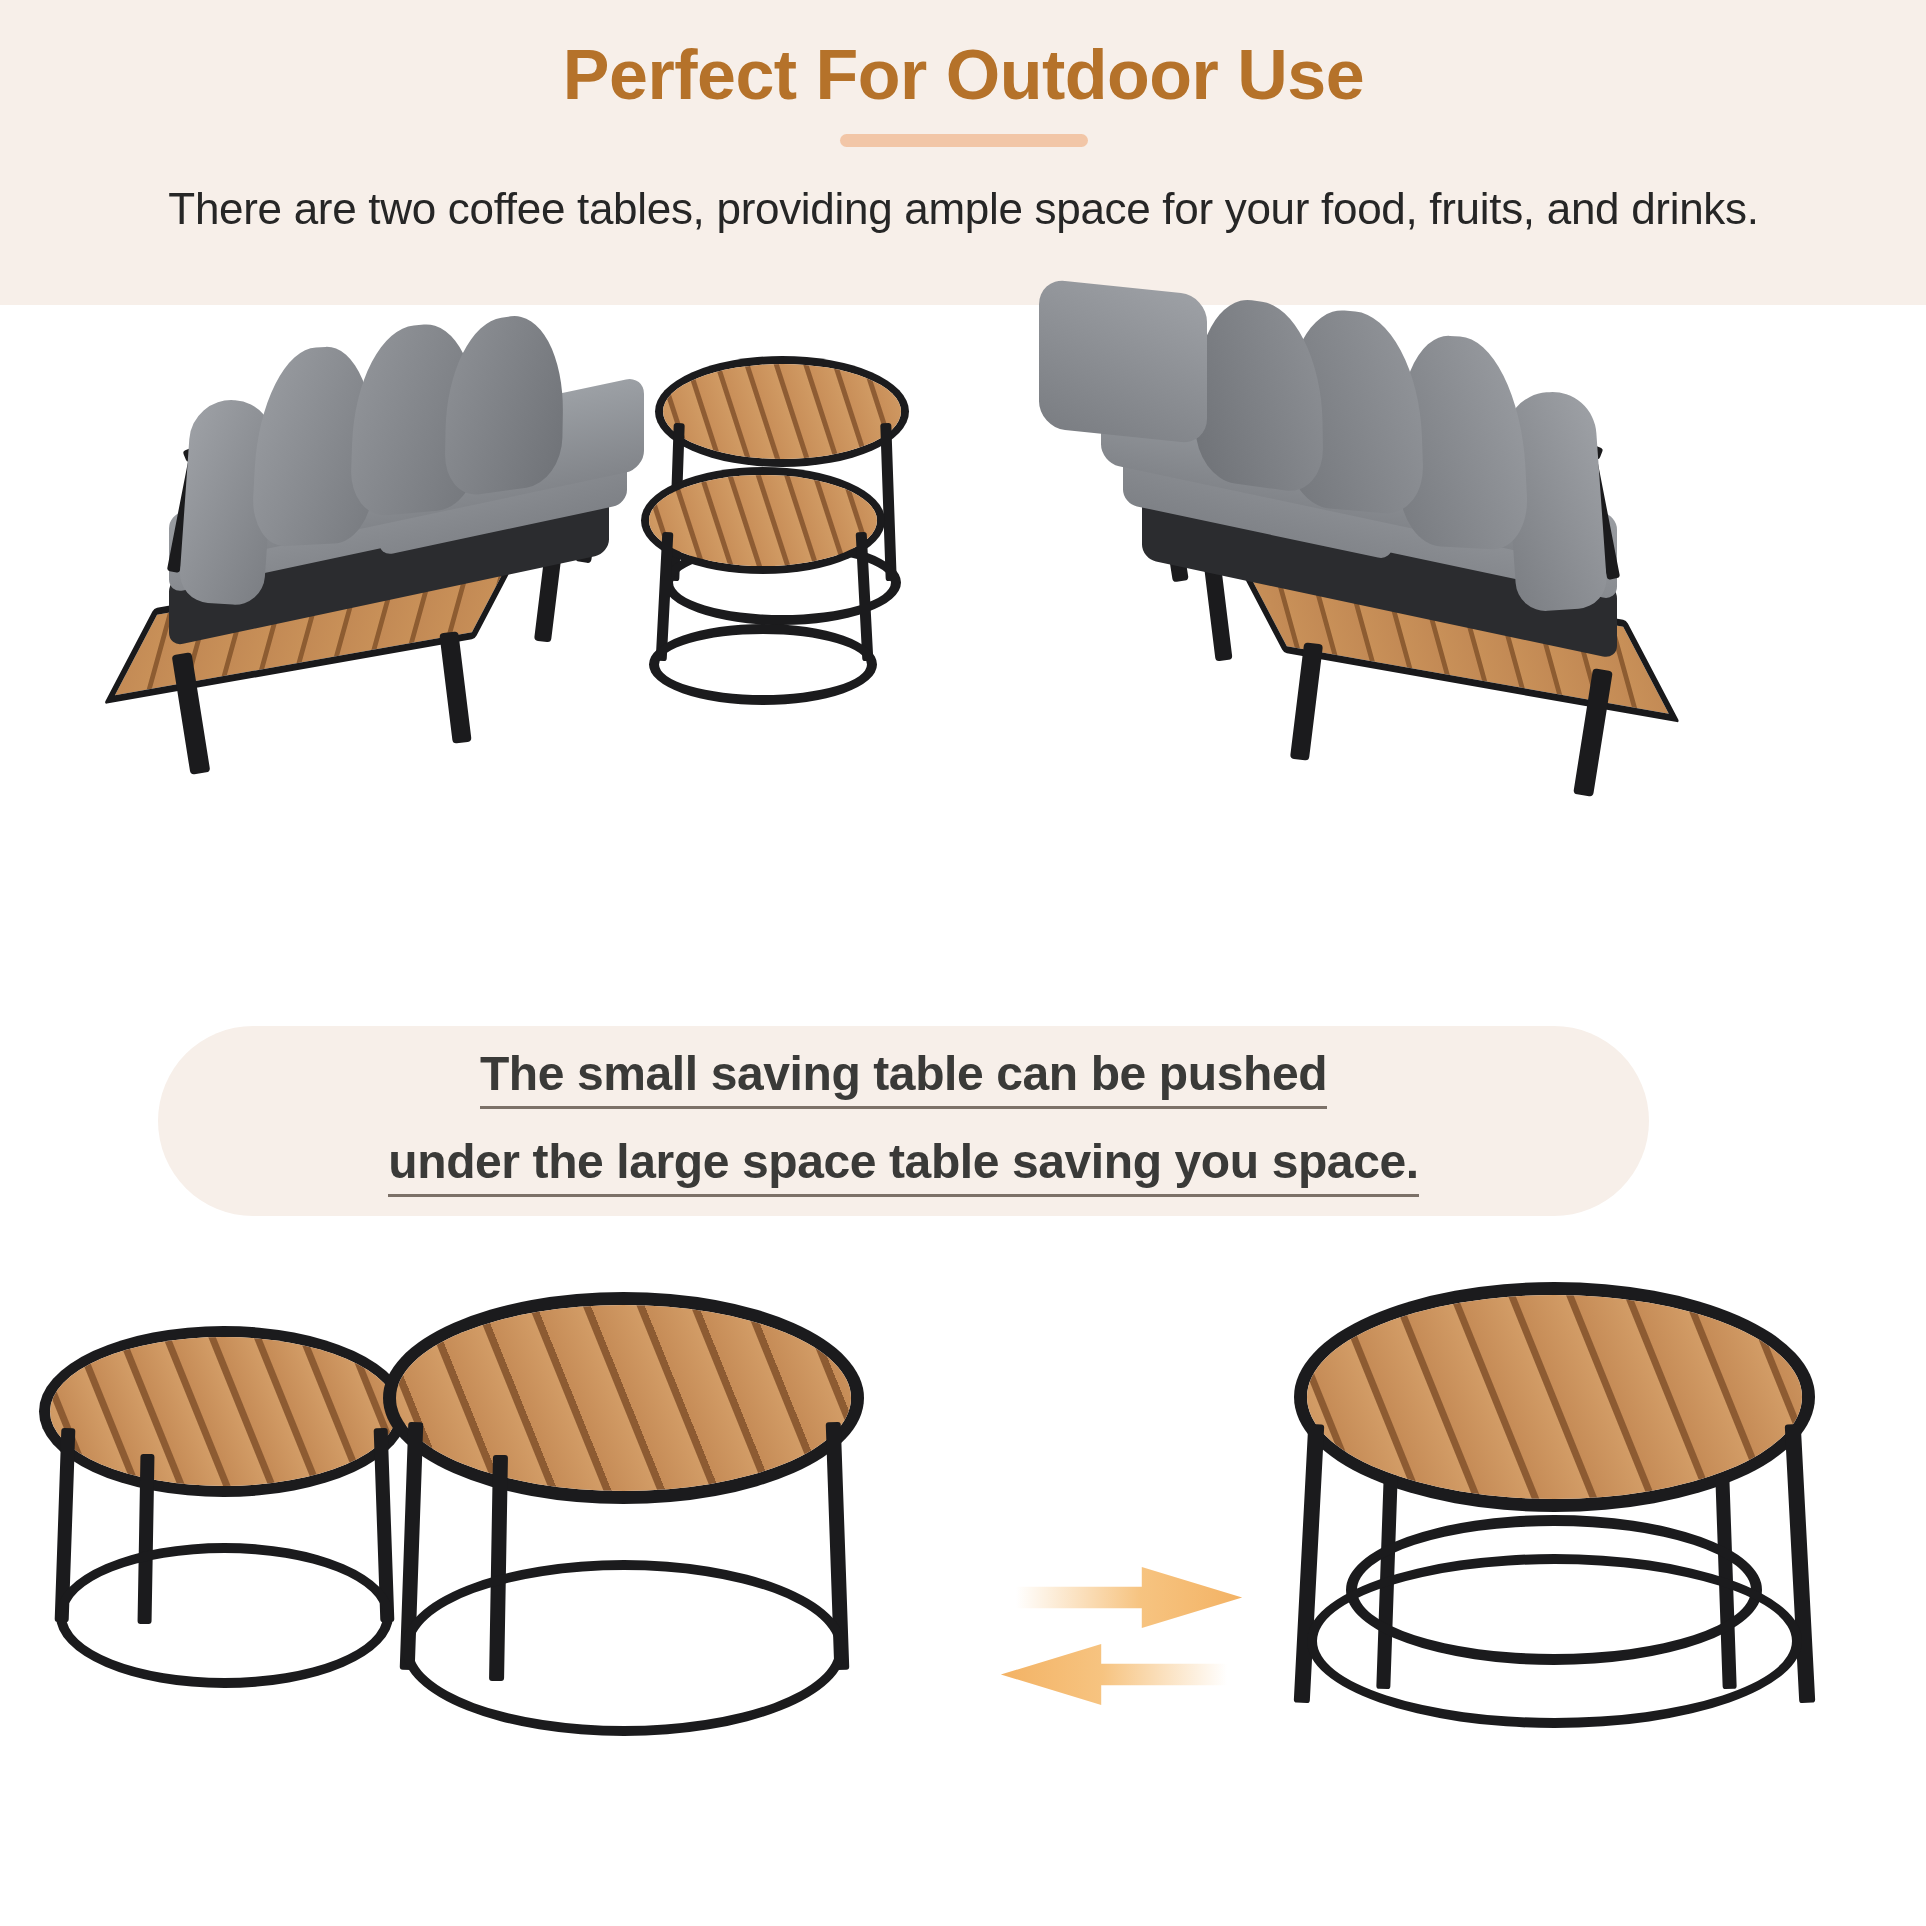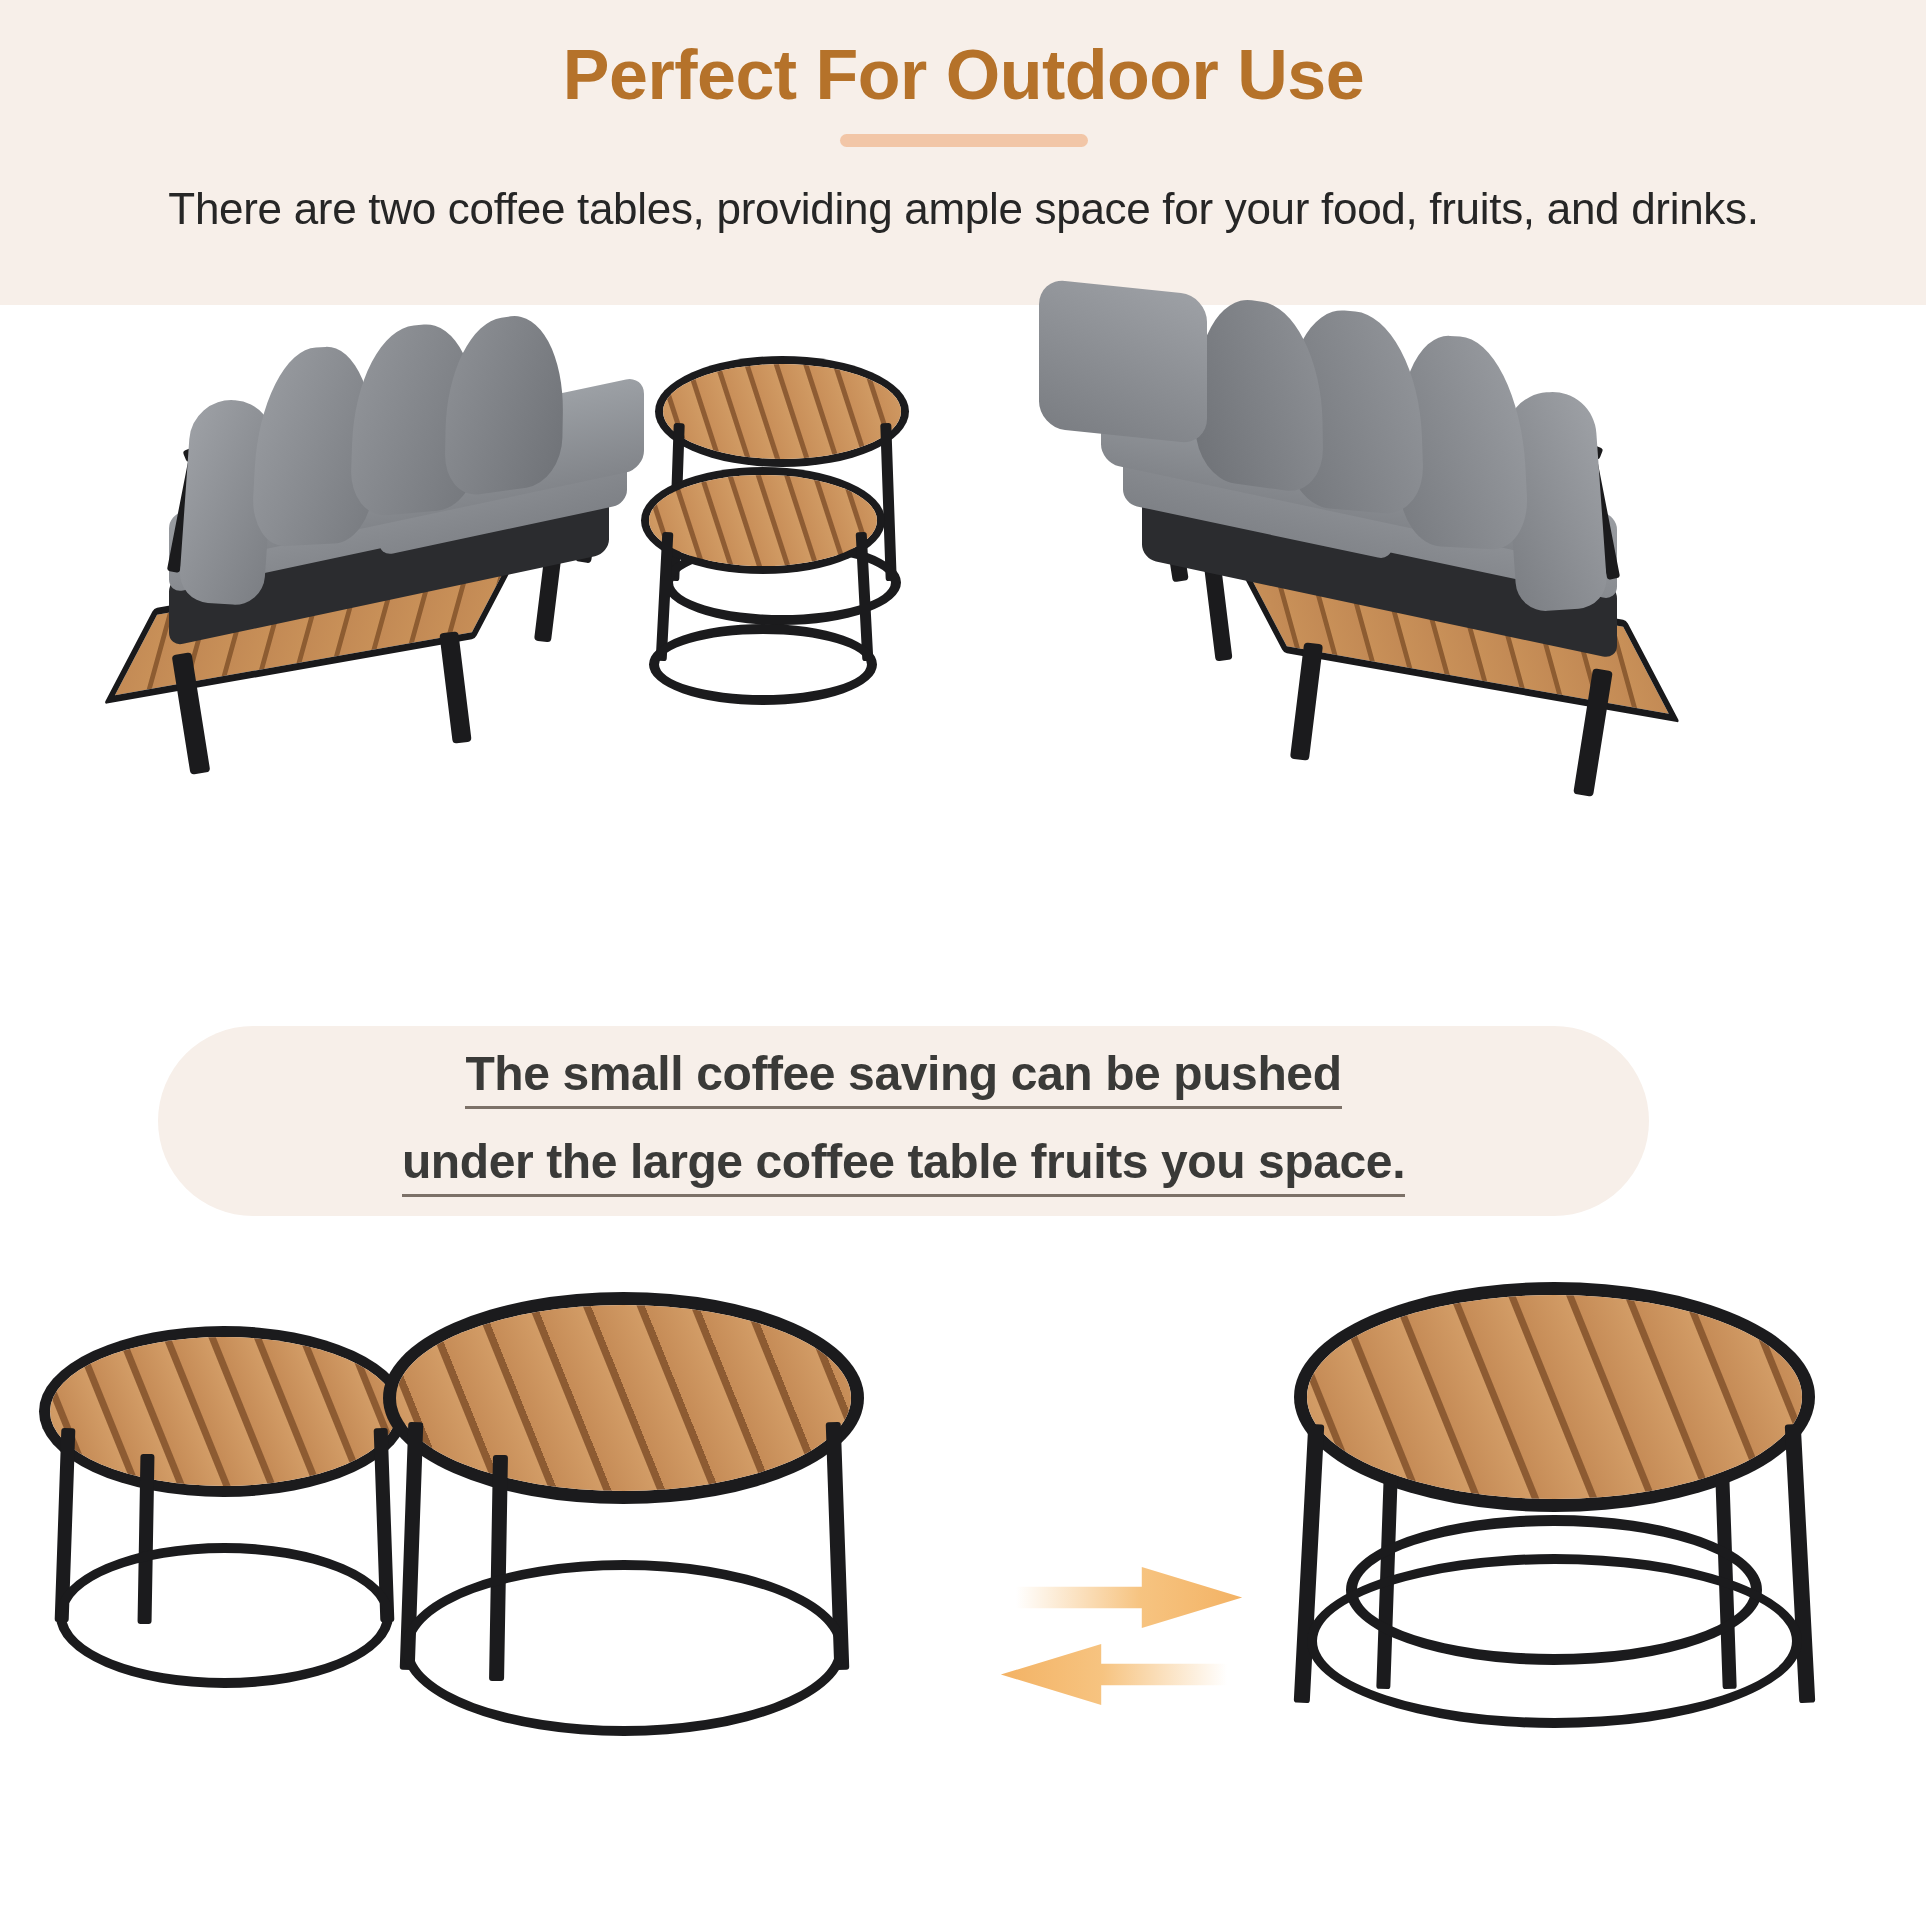--- a/index.html
+++ b/index.html
@@ -220,22 +220,22 @@
                 background:linear-gradient(110deg,#8e9196,#6f7277);
                 transform:rotate(1deg) skewY(-9deg);"></div>
 
     <div class="cushion" style="left:436px; top:12px; width:168px; height:149px;
                 background:linear-gradient(160deg,#9ea1a6,#7a7d82);
                 border-radius:26px; transform:skewY(-6deg);"></div>
   </div>
 </div>
 
 <div class="mid-banner">
-  <div class="mid-line">The small coffee saving can be pushed</div>
-  <div class="mid-line">under the large coffee table fruits you space.</div>
+  <div class="mid-line">The small saving table can be pushed</div>
+  <div class="mid-line">under the large space table saving you space.</div>
 </div>
 
 <div class="nest-scene">
 
   <div class="rt" style="left:50px; top:99px; width:347px; height:327px;">
     <div style="position:absolute; left:0; top:0; width:347px; height:149px;
                 border-radius:50%;
                 background:repeating-linear-gradient(68deg,#c68c57 0,#d29c66 34px,#8d5b32 35px,#8d5b32 41px,#c68c57 42px);
                 box-shadow:0 0 0 11px #1b1b1d;"></div>
     <div class="rt-leg" style="left:8px; top:91px; width:14px; height:194px; transform:rotate(2deg);"></div>

